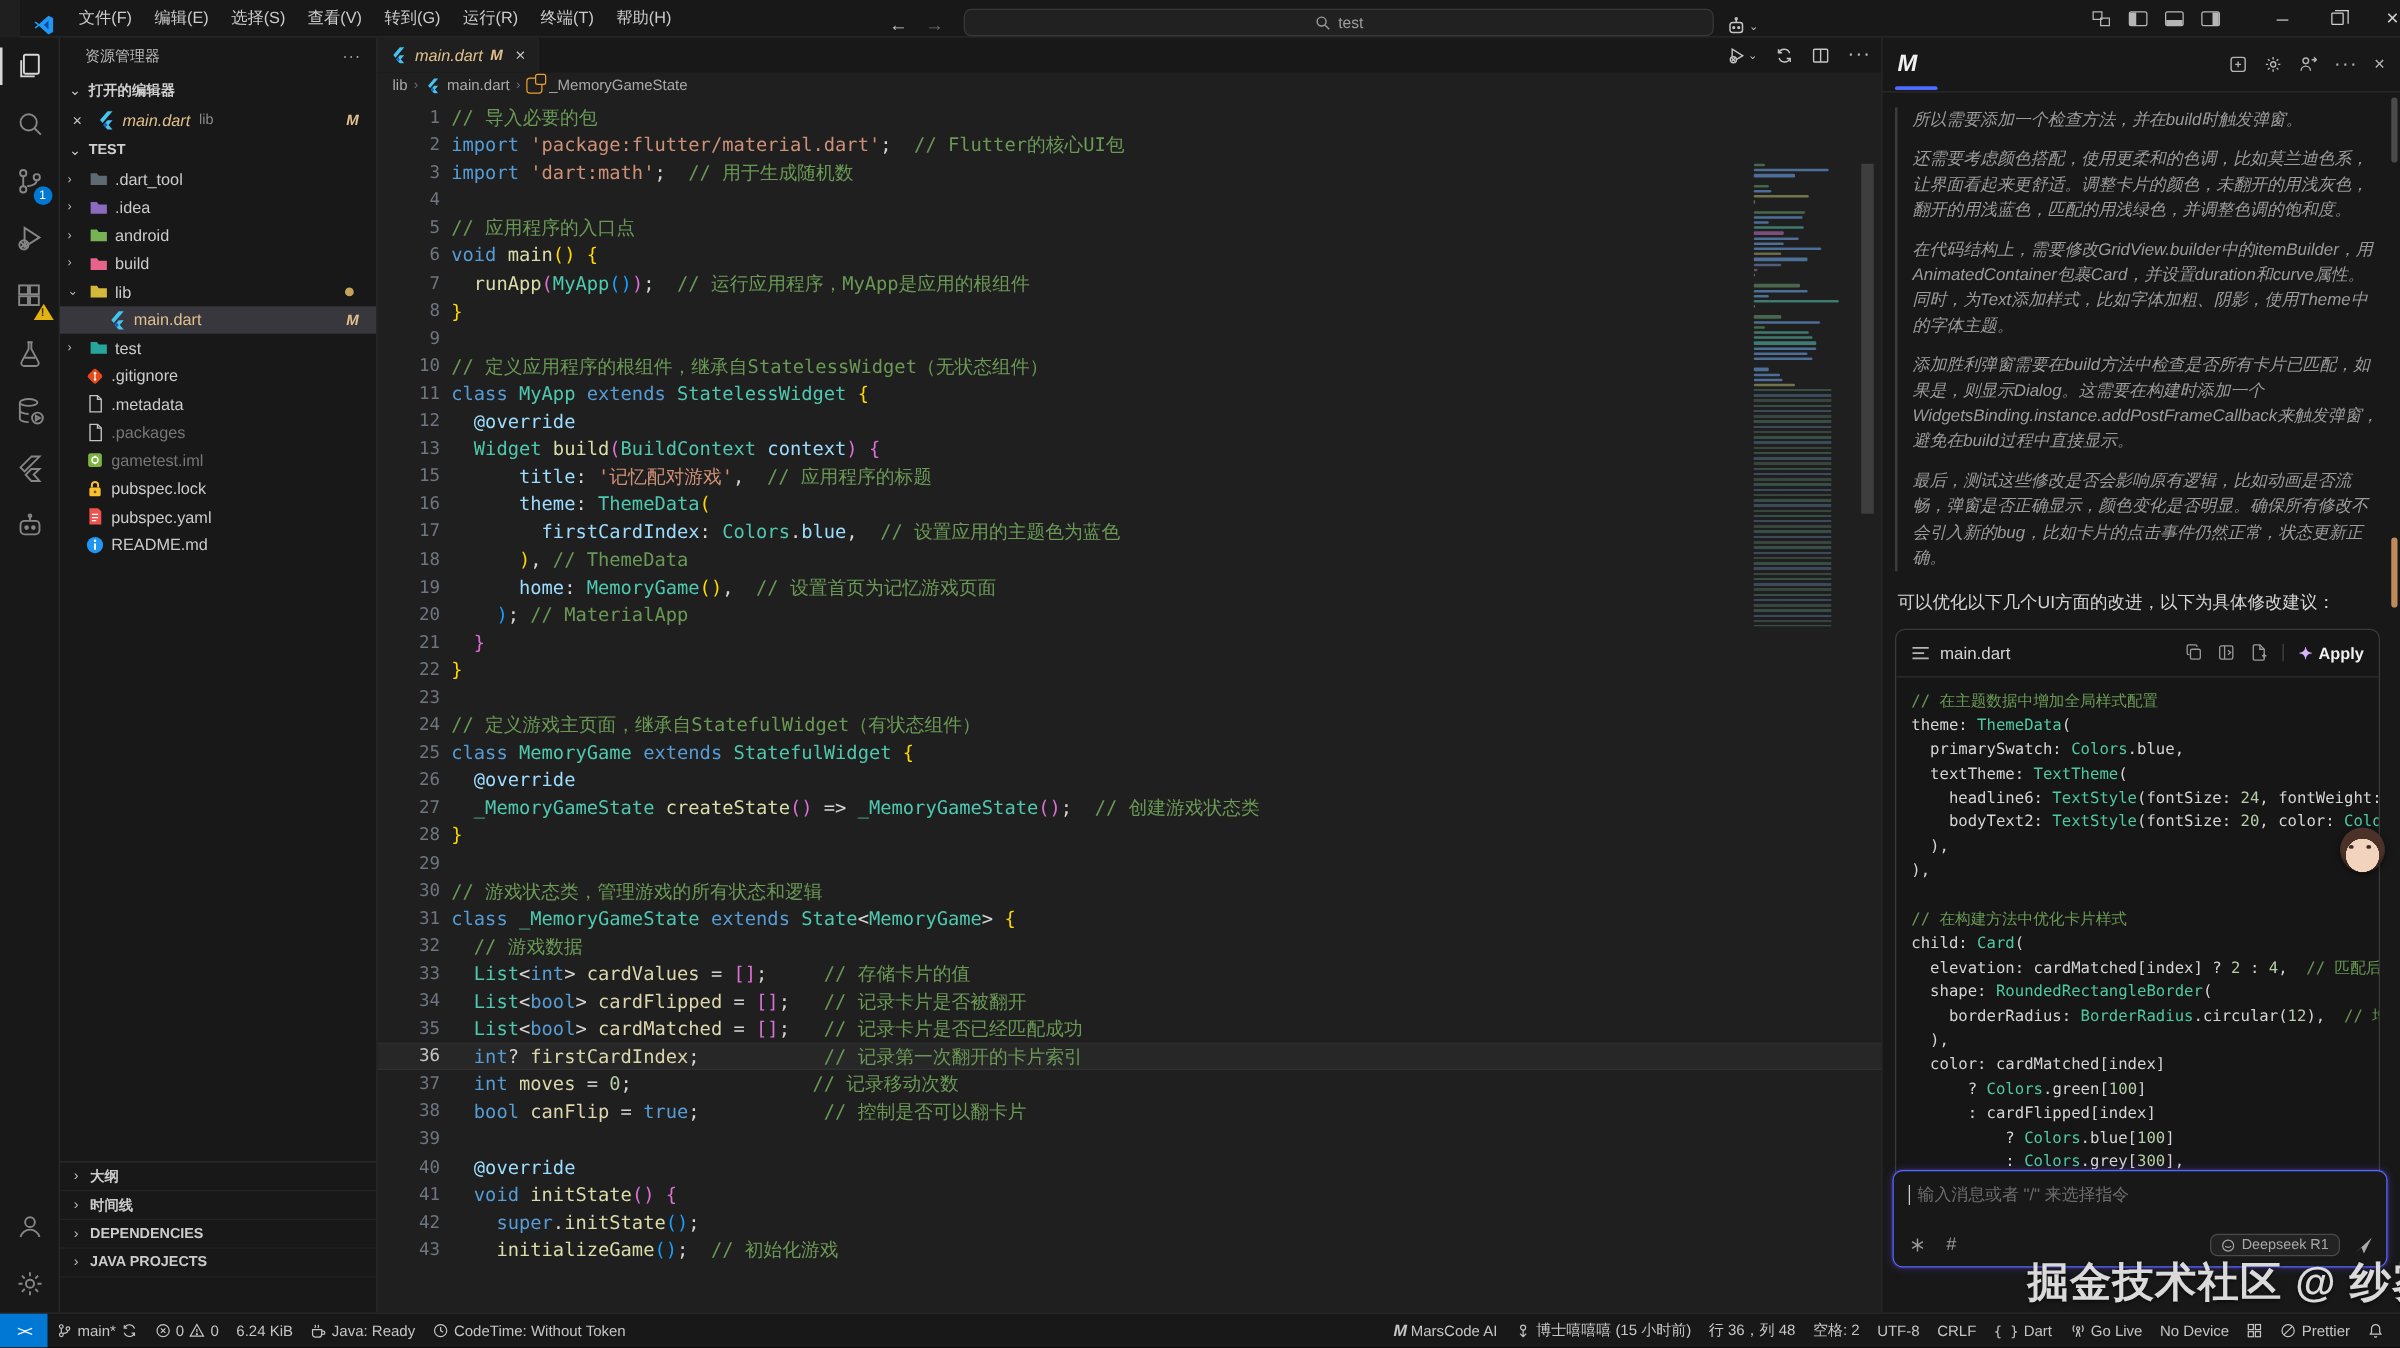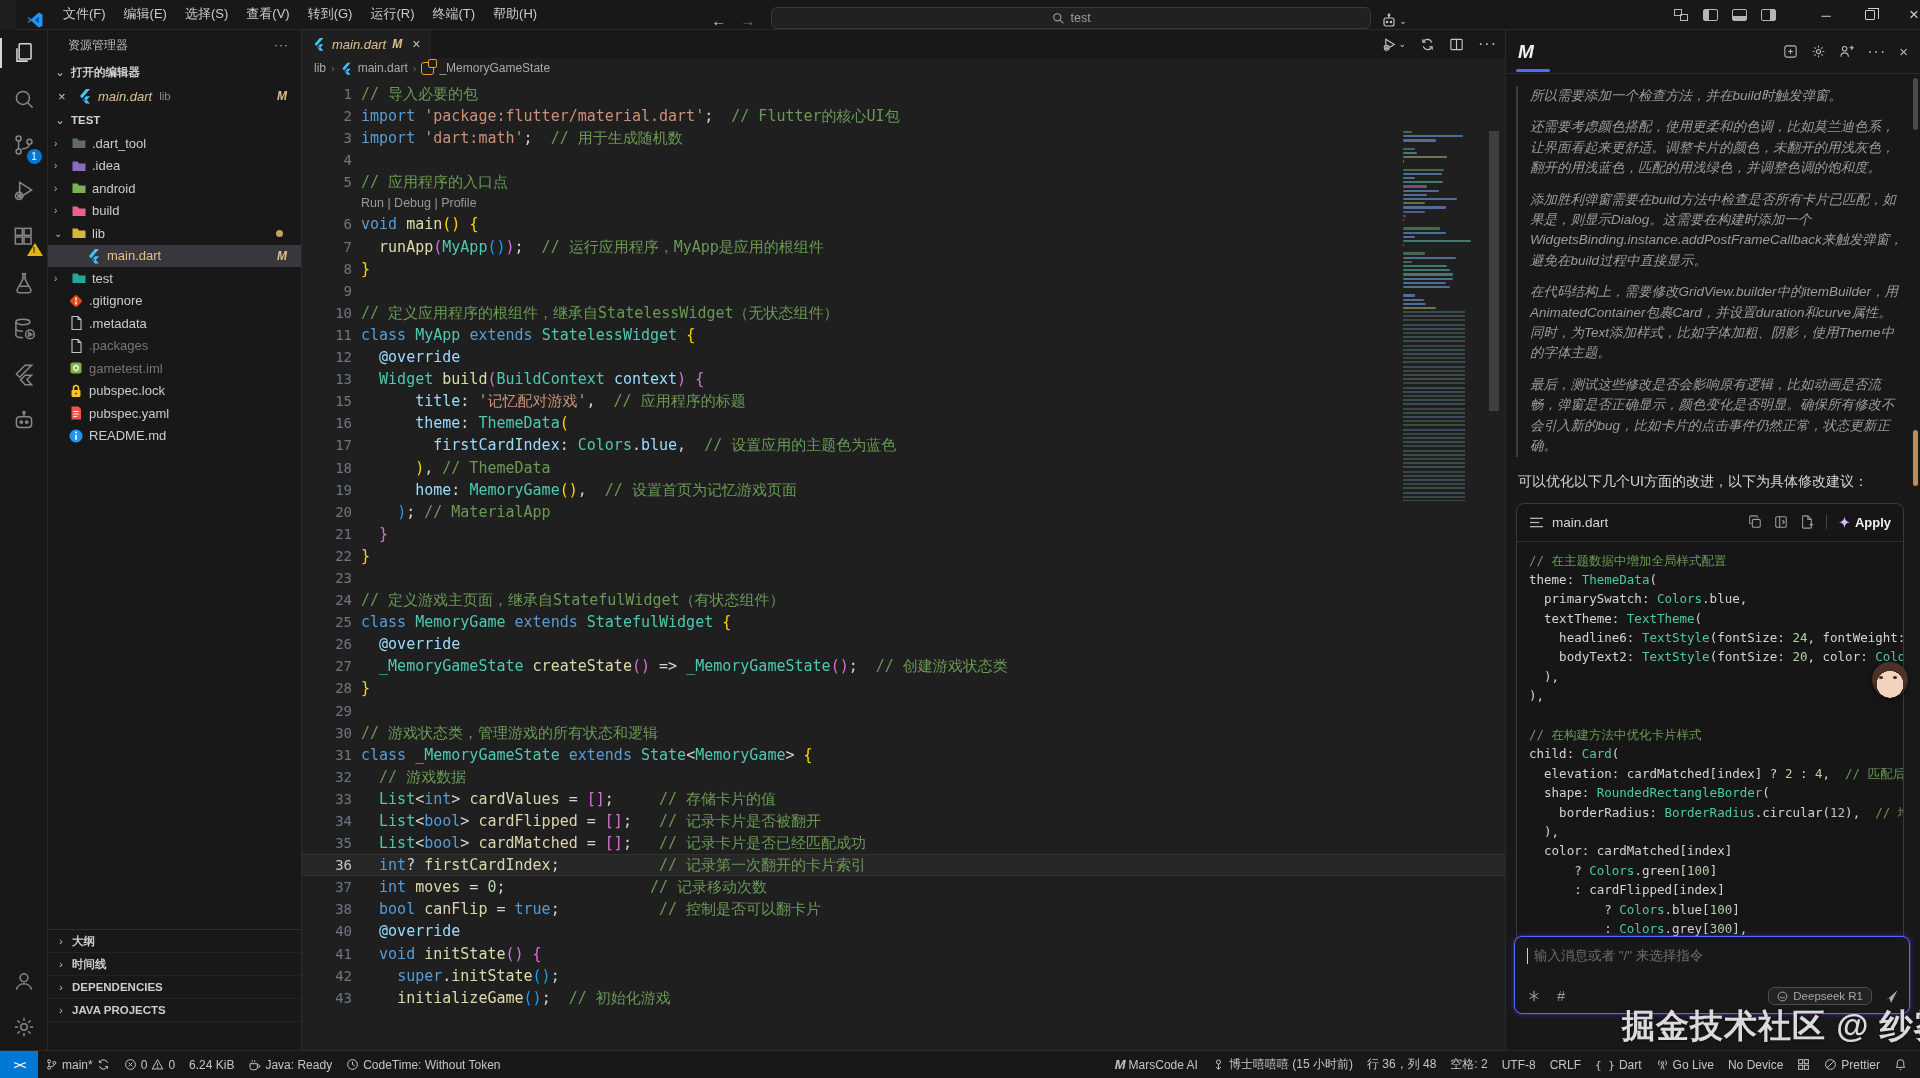--- a/index.html
+++ b/index.html
@@ -550,21 +550,20 @@
           <div class="mm-line" style="width: 23.1px; background: rgb(77, 110, 150);"></div>
           <div class="mm-line" style="width: 32.55px; background: rgb(116, 116, 76);"></div>
           <div class="mm-more"></div>
         </div>
       <div class="ed-scrollbar"></div>
     <div class="code-line"><span class="gutter">1</span><span class="ltext"><span class="tk-c">// 导入必要的包</span></span></div>
         <div class="code-line"><span class="gutter">2</span><span class="ltext"><span class="tk-k">import</span><span class="tk-w"> </span><span class="tk-s">'package:flutter/material.dart'</span><span class="tk-w">;</span><span class="tk-c">  // Flutter的核心UI包</span></span></div>
         <div class="code-line"><span class="gutter">3</span><span class="ltext"><span class="tk-k">import</span><span class="tk-w"> </span><span class="tk-s">'dart:math'</span><span class="tk-w">;</span><span class="tk-c">  // 用于生成随机数</span></span></div>
         <div class="code-line"><span class="gutter">4</span><span class="ltext"></span></div>
         <div class="code-line"><span class="gutter">5</span><span class="ltext"><span class="tk-c">// 应用程序的入口点</span></span></div>
-        <div class="codelens">Run | Debug | Profile</div>
         <div class="code-line"><span class="gutter">6</span><span class="ltext"><span class="tk-k">void</span><span class="tk-w"> </span><span class="tk-f">main</span><span class="tk-b1">()</span><span class="tk-w"> </span><span class="tk-b1">{</span></span></div>
         <div class="code-line"><span class="gutter">7</span><span class="ltext"><span class="tk-w">  </span><span class="tk-f">runApp</span><span class="tk-b2">(</span><span class="tk-t">MyApp</span><span class="tk-b3">()</span><span class="tk-b2">)</span><span class="tk-w">;</span><span class="tk-c">  // 运行应用程序，MyApp是应用的根组件</span></span></div>
         <div class="code-line"><span class="gutter">8</span><span class="ltext"><span class="tk-b1">}</span></span></div>
         <div class="code-line"><span class="gutter">9</span><span class="ltext"></span></div>
         <div class="code-line"><span class="gutter">10</span><span class="ltext"><span class="tk-c">// 定义应用程序的根组件，继承自StatelessWidget（无状态组件）</span></span></div>
         <div class="code-line"><span class="gutter">11</span><span class="ltext"><span class="tk-k">class</span><span class="tk-w"> </span><span class="tk-t">MyApp</span><span class="tk-w"> </span><span class="tk-k">extends</span><span class="tk-w"> </span><span class="tk-t">StatelessWidget</span><span class="tk-w"> </span><span class="tk-b1">{</span></span></div>
         <div class="code-line"><span class="gutter">12</span><span class="ltext"><span class="tk-w">  </span><span class="tk-p">@override</span></span></div>
         <div class="code-line"><span class="gutter">13</span><span class="ltext"><span class="tk-w">  </span><span class="tk-t">Widget</span><span class="tk-w"> </span><span class="tk-f">build</span><span class="tk-b2">(</span><span class="tk-t">BuildContext</span><span class="tk-w"> </span><span class="tk-p">context</span><span class="tk-b2">)</span><span class="tk-w"> </span><span class="tk-b2">{</span></span></div>
         <div class="code-line"><span class="gutter">15</span><span class="ltext"><span class="tk-w">      </span><span class="tk-p">title</span><span class="tk-w">: </span><span class="tk-s">'记忆配对游戏'</span><span class="tk-w">,</span><span class="tk-c">  // 应用程序的标题</span></span></div>
         <div class="code-line"><span class="gutter">16</span><span class="ltext"><span class="tk-w">      </span><span class="tk-p">theme</span><span class="tk-w">: </span><span class="tk-t">ThemeData</span><span class="tk-b1">(</span></span></div>
@@ -583,20 +582,21 @@
         <div class="code-line"><span class="gutter">29</span><span class="ltext"></span></div>
         <div class="code-line"><span class="gutter">30</span><span class="ltext"><span class="tk-c">// 游戏状态类，管理游戏的所有状态和逻辑</span></span></div>
         <div class="code-line"><span class="gutter">31</span><span class="ltext"><span class="tk-k">class</span><span class="tk-w"> </span><span class="tk-t">_MemoryGameState</span><span class="tk-w"> </span><span class="tk-k">extends</span><span class="tk-w"> </span><span class="tk-t">State</span><span class="tk-w">&lt;</span><span class="tk-t">MemoryGame</span><span class="tk-w">&gt; </span><span class="tk-b1">{</span></span></div>
         <div class="code-line"><span class="gutter">32</span><span class="ltext"><span class="tk-w">  </span><span class="tk-c">// 游戏数据</span></span></div>
         <div class="code-line"><span class="gutter">33</span><span class="ltext"><span class="tk-w">  </span><span class="tk-t">List</span><span class="tk-w">&lt;</span><span class="tk-k">int</span><span class="tk-w">&gt; </span><span class="tk-v">cardValues</span><span class="tk-w"> = </span><span class="tk-b2">[]</span><span class="tk-w">;</span><span class="tk-c">     // 存储卡片的值</span></span></div>
         <div class="code-line"><span class="gutter">34</span><span class="ltext"><span class="tk-w">  </span><span class="tk-t">List</span><span class="tk-w">&lt;</span><span class="tk-k">bool</span><span class="tk-w">&gt; </span><span class="tk-v">cardFlipped</span><span class="tk-w"> = </span><span class="tk-b2">[]</span><span class="tk-w">;</span><span class="tk-c">   // 记录卡片是否被翻开</span></span></div>
         <div class="code-line"><span class="gutter">35</span><span class="ltext"><span class="tk-w">  </span><span class="tk-t">List</span><span class="tk-w">&lt;</span><span class="tk-k">bool</span><span class="tk-w">&gt; </span><span class="tk-v">cardMatched</span><span class="tk-w"> = </span><span class="tk-b2">[]</span><span class="tk-w">;</span><span class="tk-c">   // 记录卡片是否已经匹配成功</span></span></div>
         <div class="code-line current"><span class="gutter">36</span><span class="ltext"><span class="tk-w">  </span><span class="tk-k">int</span><span class="tk-w">? </span><span class="tk-v">firstCardIndex</span><span class="tk-w">;</span><span class="tk-c">           // 记录第一次翻开的卡片索引</span></span></div>
         <div class="code-line"><span class="gutter">37</span><span class="ltext"><span class="tk-w">  </span><span class="tk-k">int</span><span class="tk-w"> </span><span class="tk-v">moves</span><span class="tk-w"> = </span><span class="tk-n">0</span><span class="tk-w">;</span><span class="tk-c">                // 记录移动次数</span></span></div>
         <div class="code-line"><span class="gutter">38</span><span class="ltext"><span class="tk-w">  </span><span class="tk-k">bool</span><span class="tk-w"> </span><span class="tk-v">canFlip</span><span class="tk-w"> = </span><span class="tk-k">true</span><span class="tk-w">;</span><span class="tk-c">           // 控制是否可以翻卡片</span></span></div>
+        <div class="code-line"><span class="gutter">39</span><span class="ltext"></span></div>
         <div class="code-line"><span class="gutter">40</span><span class="ltext"><span class="tk-w">  </span><span class="tk-p">@override</span></span></div>
         <div class="code-line"><span class="gutter">41</span><span class="ltext"><span class="tk-w">  </span><span class="tk-k">void</span><span class="tk-w"> </span><span class="tk-f">initState</span><span class="tk-b2">()</span><span class="tk-w"> </span><span class="tk-b2">{</span></span></div>
         <div class="code-line"><span class="gutter">42</span><span class="ltext"><span class="tk-w">    </span><span class="tk-k">super</span><span class="tk-w">.</span><span class="tk-f">initState</span><span class="tk-b3">()</span><span class="tk-w">;</span></span></div>
         <div class="code-line"><span class="gutter">43</span><span class="ltext"><span class="tk-w">    </span><span class="tk-f">initializeGame</span><span class="tk-b3">()</span><span class="tk-w">;</span><span class="tk-c">  // 初始化游戏</span></span></div>
       </div>
   </div>
 
   <div class="aipanel">
     <div class="ai-header">
       <span class="ai-logo">M</span>
@@ -617,22 +617,22 @@
           </svg>
         <span style="letter-spacing:1px;">···</span>
         <span style="font-size:15px;">×</span>
       </div>
     </div>
 
     <div class="ai-content">
       <div class="thinking" id="thinking">
           <p>所以需要添加一个检查方法，并在build时触发弹窗。</p>
           <p>还需要考虑颜色搭配，使用更柔和的色调，比如莫兰迪色系，让界面看起来更舒适。调整卡片的颜色，未翻开的用浅灰色，翻开的用浅蓝色，匹配的用浅绿色，并调整色调的饱和度。</p>
+          <p>在代码结构上，需要修改GridView.builder中的itemBuilder，用AnimatedContainer包裹Card，并设置duration和curve属性。同时，为Text添加样式，比如字体加粗、阴影，使用Theme中的字体主题。</p>
           <p>添加胜利弹窗需要在build方法中检查是否所有卡片已匹配，如果是，则显示Dialog。这需要在构建时添加一个WidgetsBinding.instance.addPostFrameCallback来触发弹窗，避免在build过程中直接显示。</p>
-          <p>在代码结构上，需要修改GridView.builder中的itemBuilder，用AnimatedContainer包裹Card，并设置duration和curve属性。同时，为Text添加样式，比如字体加粗、阴影，使用Theme中的字体主题。</p>
           <p>最后，测试这些修改是否会影响原有逻辑，比如动画是否流畅，弹窗是否正确显示，颜色变化是否明显。确保所有修改不会引入新的bug，比如卡片的点击事件仍然正常，状态更新正确。</p>
         </div>
       <div class="suggestion">可以优化以下几个UI方面的改进，以下为具体修改建议：</div>
       <div class="ai-card">
         <div class="ai-card-header">
           <svg width="15" height="13" viewBox="0 0 16 14" stroke="#b5b5b5" stroke-width="1.4">
               <line x1="1" y1="2.5" x2="15" y2="2.5"></line>
               <line x1="1" y1="7" x2="11" y2="7"></line>
               <line x1="1" y1="11.5" x2="15" y2="11.5"></line>
             </svg>

